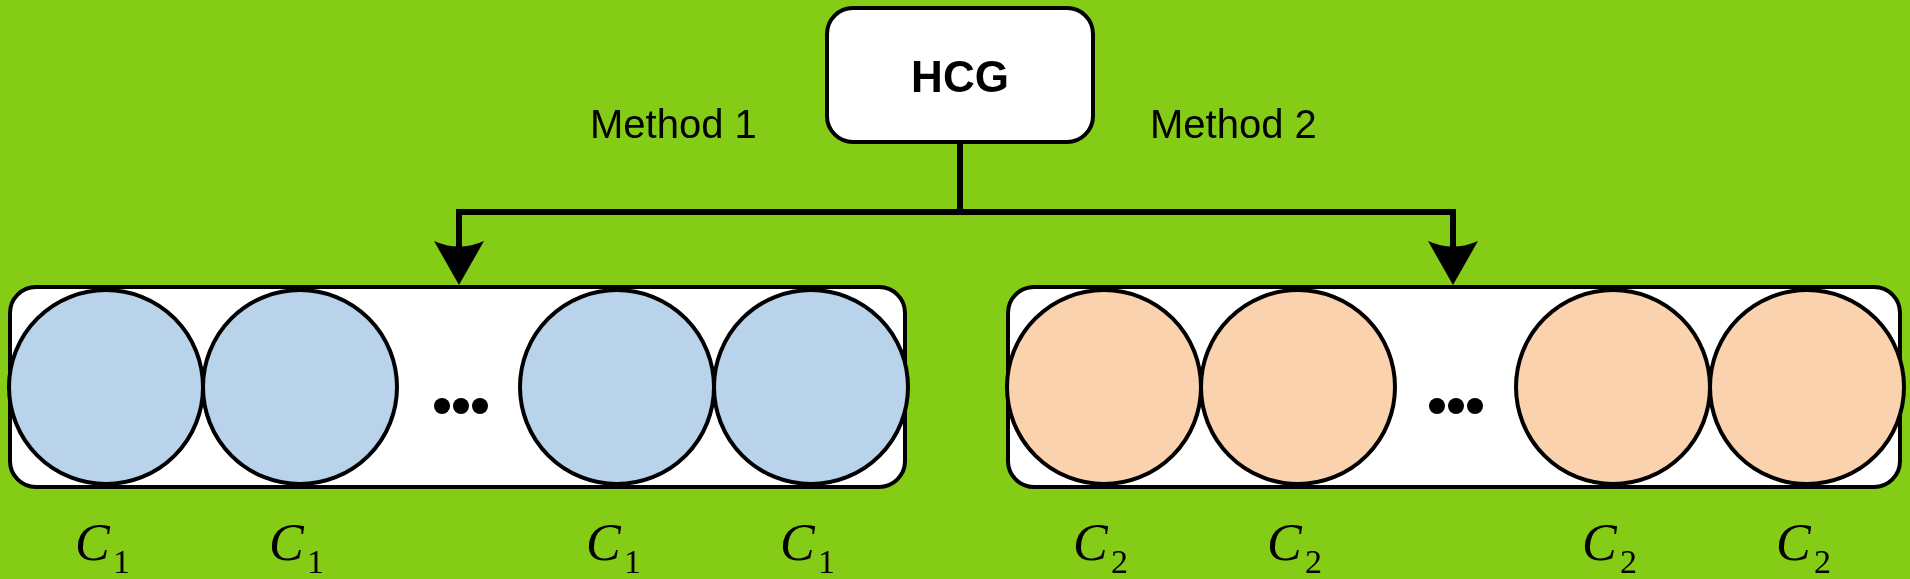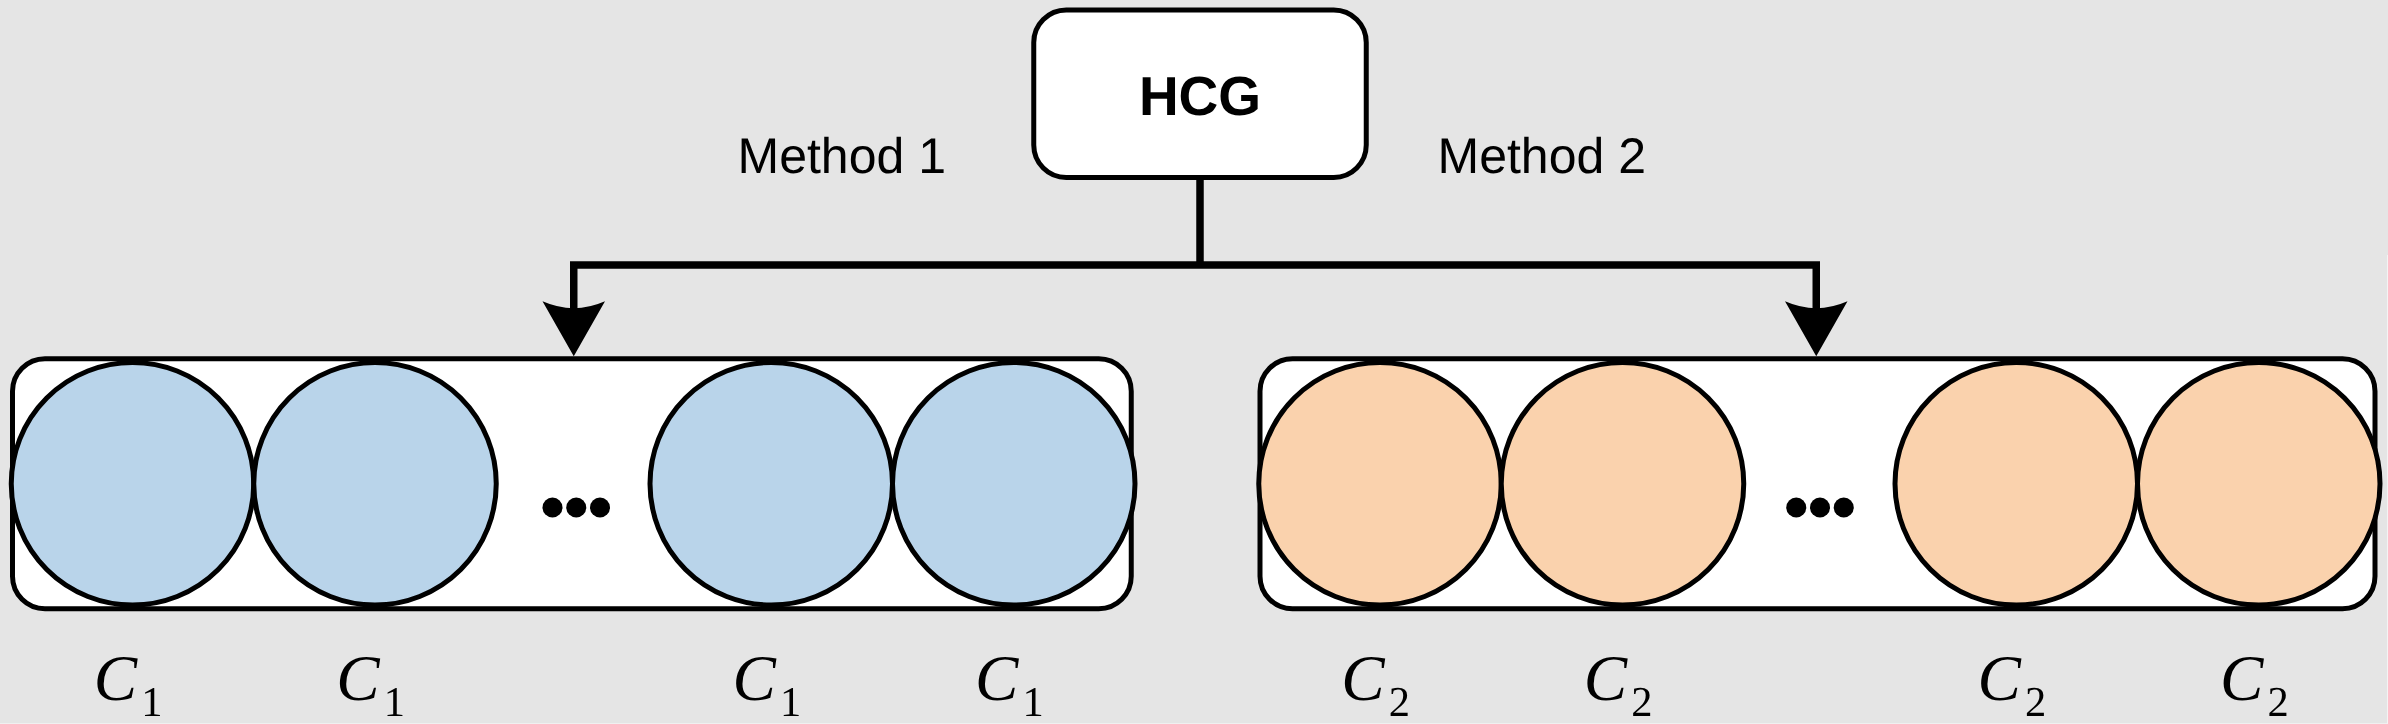--- a/index.html
+++ b/index.html
@@ -4,21 +4,21 @@
 <style>
   html, body {
     margin: 0;
     padding: 0;
     background: #ffffff;
   }
   #canvas {
     position: relative;
     width: 1910px;
     height: 579px;
-    background: #e5e5e5;
+    background: #84cc16;
     overflow: hidden;
     font-family: "Liberation Sans", sans-serif;
   }
   #diagram-svg {
     position: absolute;
     left: 0;
     top: 0;
     width: 1910px;
     height: 579px;
   }

